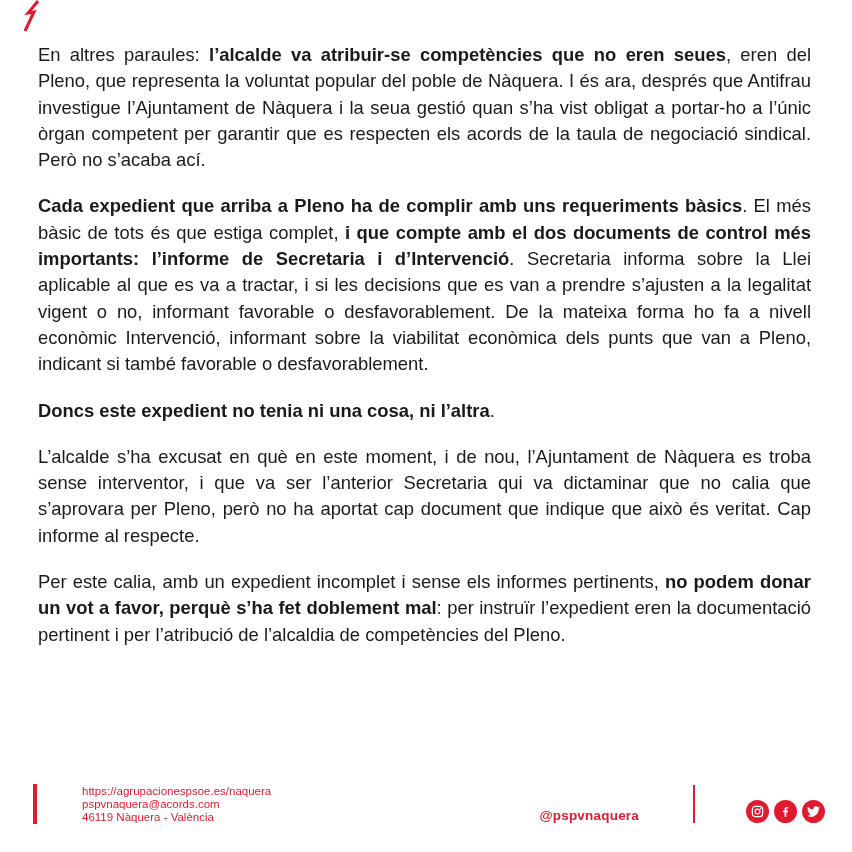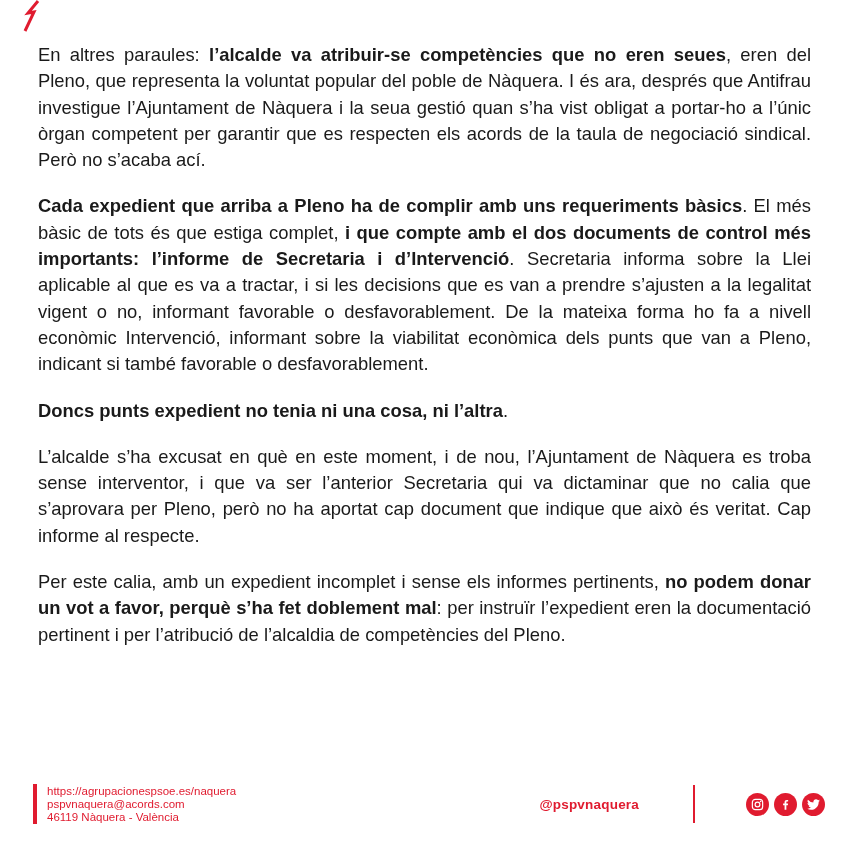--- a/index.html
+++ b/index.html
@@ -17,23 +17,23 @@
   .article strong{font-weight:bold;}
 
   .footer{
     position:absolute;left:33px;right:27px;top:780px;height:48px;
     display:flex;justify-content:space-between;align-items:center;
     color:var(--brand-red,#e01b2f);
   }
   .footer-left{display:flex;align-items:stretch;}
   .accent-bar{width:4px;background:var(--brand-red,#e01b2f);margin-right:10px;}
   .contact-lines{font-size:11.5px;line-height:13px;padding-top:1px;}
-  .contact-lines div{white-space:nowrap;}
+  .contact-lines div{white-space:nowrap;margin-left:35px;}
 
-  .footer-right{display:flex;align-items:center;gap:37px;}
+  .footer-right{display:flex;align-items:flex-end;gap:37px;}
   .handle{font-weight:bold;font-size:13.5px;letter-spacing:.2px;}
   .v-divider{width:2px;height:38px;background:var(--brand-red,#e01b2f);margin:0 14px 0 17px;}
   .social{display:flex;align-items:center;gap:5px;}
   .social-btn{
     width:23px;height:23px;border-radius:50%;
     background:var(--brand-red,#e01b2f);
     display:flex;align-items:center;justify-content:center;
     text-decoration:none;
   }
   .social-btn svg{display:block;}
@@ -43,21 +43,21 @@
 
 <div class="page">
 
   <svg class="corner-mark" width="22" height="36" viewBox="0 0 22 36">
     <path d="M16 1 L6 13 L12 12 L3 31" stroke="currentColor" stroke-width="3" fill="none"></path>
   </svg>
 
   <main class="article" id="article">
       <p><span>En altres paraules: </span><strong>l’alcalde va atribuir-se competències que no eren seues</strong><span>, eren del Pleno, que representa la voluntat popular del poble de Nàquera. I és ara, després que Antifrau investigue l’Ajuntament de Nàquera i la seua gestió quan s’ha vist obligat a portar-ho a l’únic òrgan competent per garantir que es respecten els acords de la taula de negociació sindical. Però no s’acaba ací.</span></p>
       <p><strong>Cada expedient que arriba a Pleno ha de complir amb uns requeriments bàsics</strong><span>. El més bàsic de tots és que estiga complet, </span><strong>i que compte amb el dos documents de control més importants: l’informe de Secretaria i d’Intervenció</strong><span>. Secretaria informa sobre la Llei aplicable al que es va a tractar, i si les decisions que es van a prendre s’ajusten a la legalitat vigent o no, informant favorable o desfavorablement. De la mateixa forma ho fa a nivell econòmic Intervenció, informant sobre la viabilitat econòmica dels punts que van a Pleno, indicant si també favorable o desfavorablement.</span></p>
-      <p><strong>Doncs punts expedient no tenia ni una cosa, ni l’altra</strong><span>.</span></p>
+      <p><strong>Doncs este expedient no tenia ni una cosa, ni l’altra</strong><span>.</span></p>
       <p><span>L’alcalde s’ha excusat en què en este moment, i de nou, l’Ajuntament de Nàquera es troba sense interventor, i que va ser l’anterior Secretaria qui va dictaminar que no calia que s’aprovara per Pleno, però no ha aportat cap document que indique que això és veritat. Cap informe al respecte.</span></p>
       <p><span>Per este calia, amb un expedient incomplet i sense els informes pertinents, </span><strong>no podem donar un vot a favor, perquè s’ha fet doblement mal</strong><span>: per instruïr l’expedient eren la documentació pertinent i per l’atribució de l’alcaldia de competències del Pleno.</span></p>
     </main>
 
   <footer class="footer">
     <div class="footer-left">
       <div class="accent-bar"></div>
       <div class="contact-lines">
         <div>https://agrupacionespsoe.es/naquera</div>
         <div>pspvnaquera@acords.com</div>

